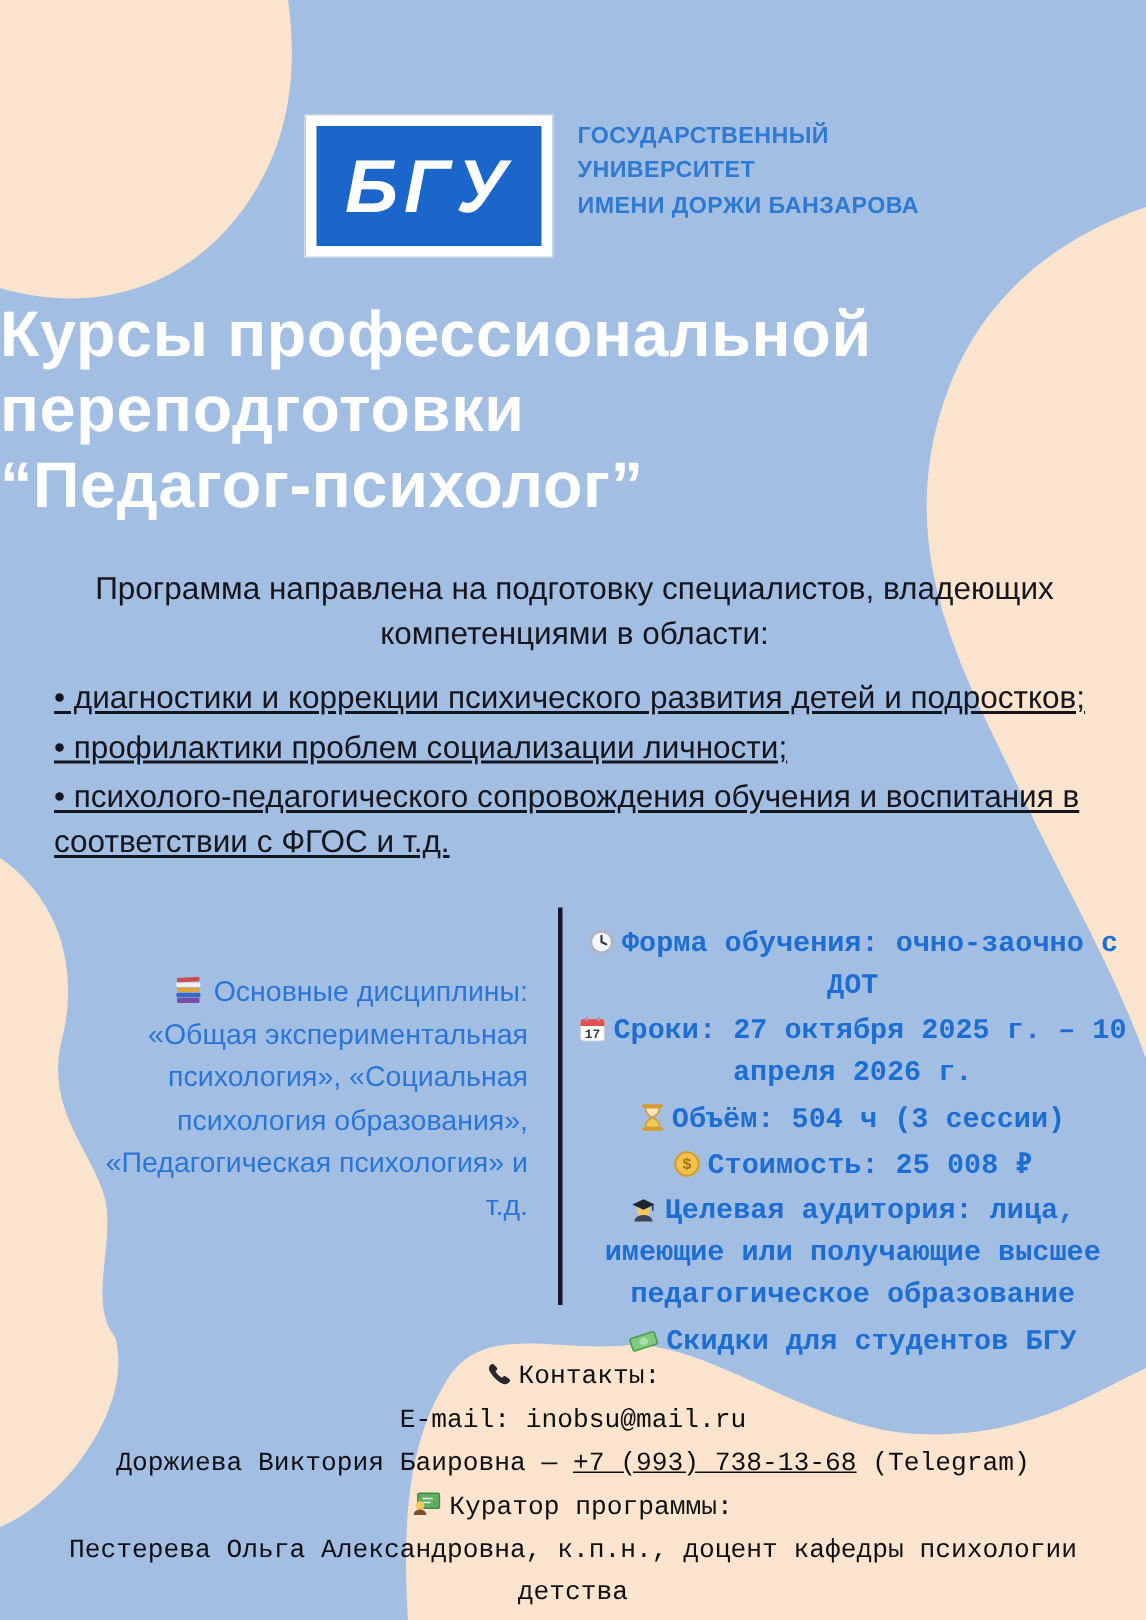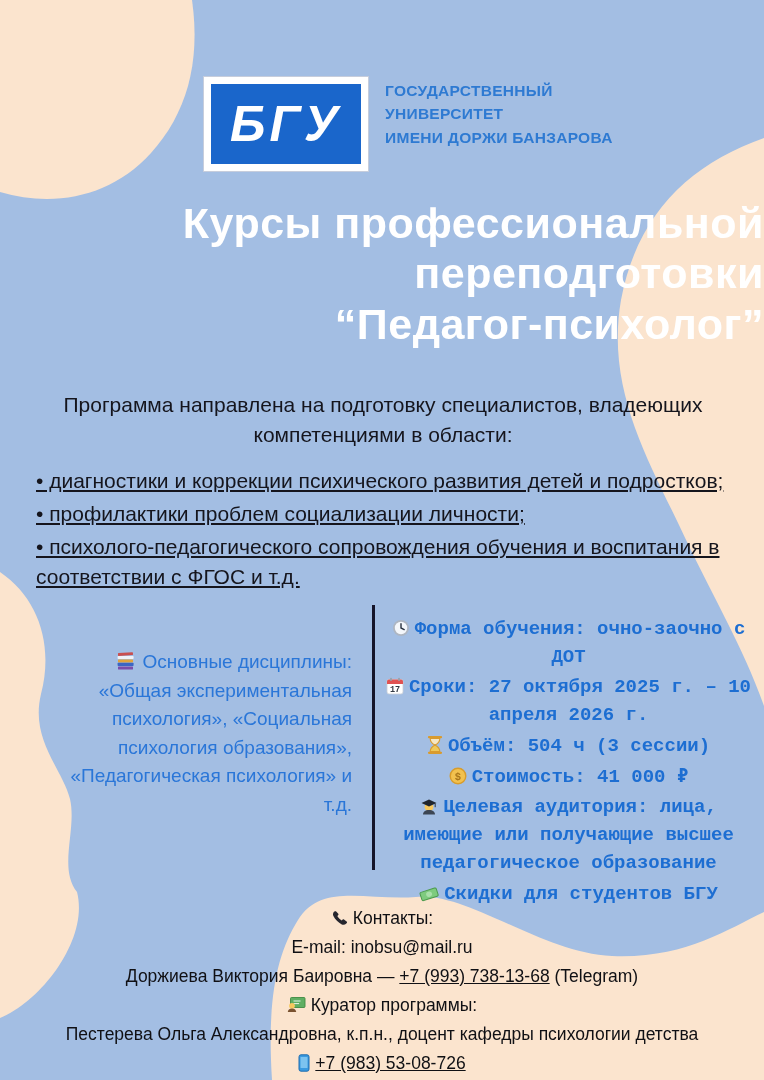--- a/index.html
+++ b/index.html
@@ -18,43 +18,43 @@
     box-sizing:border-box; padding:7px; flex:0 0 auto;
   }
   .logo-inner {
     width:100%; height:100%; background:#1a66cb; color:#ffffff;
     display:flex; align-items:center; justify-content:center;
     font-weight:bold; font-size:50px; letter-spacing:4px;font-style:italic;
   }
   .uni-name { color:#2e7ad2; font-size:15.5px; font-weight:bold; line-height:1.5; letter-spacing:0.3px; padding-top:3px; }
 
   
-  .title { position:absolute; top:198px; left:0; right:0; text-align:right;
+  .title { position:absolute; top:198px; left:0; right:0; text-align:left;
     color:#ffffff; font-size:43px; font-weight:bold; line-height:1.17; letter-spacing:0.5px; }
 
   
   .intro { position:absolute; top:374px; left:36px; right:34px; color:#15151d; font-size:21px; line-height:1.43; }
-  .intro .lead { text-align:center; margin:16px; }
+  .intro .lead { text-align:center; margin:4px; }
   .bullets { margin-top:13px;text-decoration:underline; }
   .bullets p { margin:3px 0; }
 
   
   .columns { position:absolute; top:600px; left:0; right:0; height:290px; display:flex; }
   .col-left { width:372px; box-sizing:border-box; padding:48px 20px 0 38px;
     text-align:right; color:#2a76d8; font-size:19px; line-height:1.5; }
   .col-left p { margin:0; }
   .divider { width:3px; height:265px; background:#15152a; margin-top:5px; flex:0 0 auto; }
   .col-right { flex:1; box-sizing:border-box; padding:13px 12px 0 10px;
     text-align:center; color:#1d6ed2; font-size:19px; font-weight:bold; line-height:1.46; }
   .col-right p { margin:3px 0;font-family:Liberation Mono, monospace; }
 
   
   .contacts { position:absolute; top:903px; left:0; right:0; text-align:center;
     font-size:17.5px; line-height:1.6; color:#101014; }
-  .contacts p { margin:1px 16px; }
+  .contacts p { margin:1px 16px;font-family:Liberation Mono, monospace; }
   .phone-link { color:inherit; text-decoration:underline; }
 
   .ic { display:inline-block; vertical-align:-3px; margin-right:5px; line-height:0; }
 </style>
 </head>
 <body>
 
 <div class="poster">
 
   <svg class="bg-blobs" width="764" height="1080" viewBox="0 0 764 1080">
@@ -138,21 +138,21 @@
             <path d="M3.2,15.6 C3.2,12 6,10 8,9 C10,10 12.8,12 12.8,15.6 Z" fill="#eec95c" stroke="#d99b2e" stroke-width="1.1"></path>
           </svg>
         </span><span>Объём: 504 ч (3 сессии)</span>
       </p>
       <p>
         <span class="ic">
           <svg width="18" height="18" viewBox="0 0 18 18">
             <circle cx="9" cy="9" r="7.8" fill="#f2c14e" stroke="#d89c2b" stroke-width="1.4"></circle>
             <text x="9" y="12.6" text-anchor="middle" font-size="10.5" font-weight="bold" fill="#a8751a">$</text>
           </svg>
-        </span><span>Стоимость: 41 000 ₽</span>
+        </span><span>Стоимость: 25 008 ₽</span>
       </p>
       <p>
         <span class="ic">
           <svg width="18" height="18" viewBox="0 0 18 18">
             <circle cx="9" cy="10" r="4.4" fill="#f6c85f"></circle>
             <path d="M9,13 c-3.8,0 -6,2 -6,4.4 h12 c0,-2.4 -2.2,-4.4 -6,-4.4 z" fill="#3c4654"></path>
             <path d="M1.5,6 L9,2.5 L16.5,6 L9,9.5 Z" fill="#20262e"></path>
             <rect x="6.8" y="5.3" width="4.4" height="1.6" fill="#20262e"></rect>
             <path d="M15.2,6.6 v3.6" stroke="#20262e" stroke-width="0.9"></path>
           </svg>

